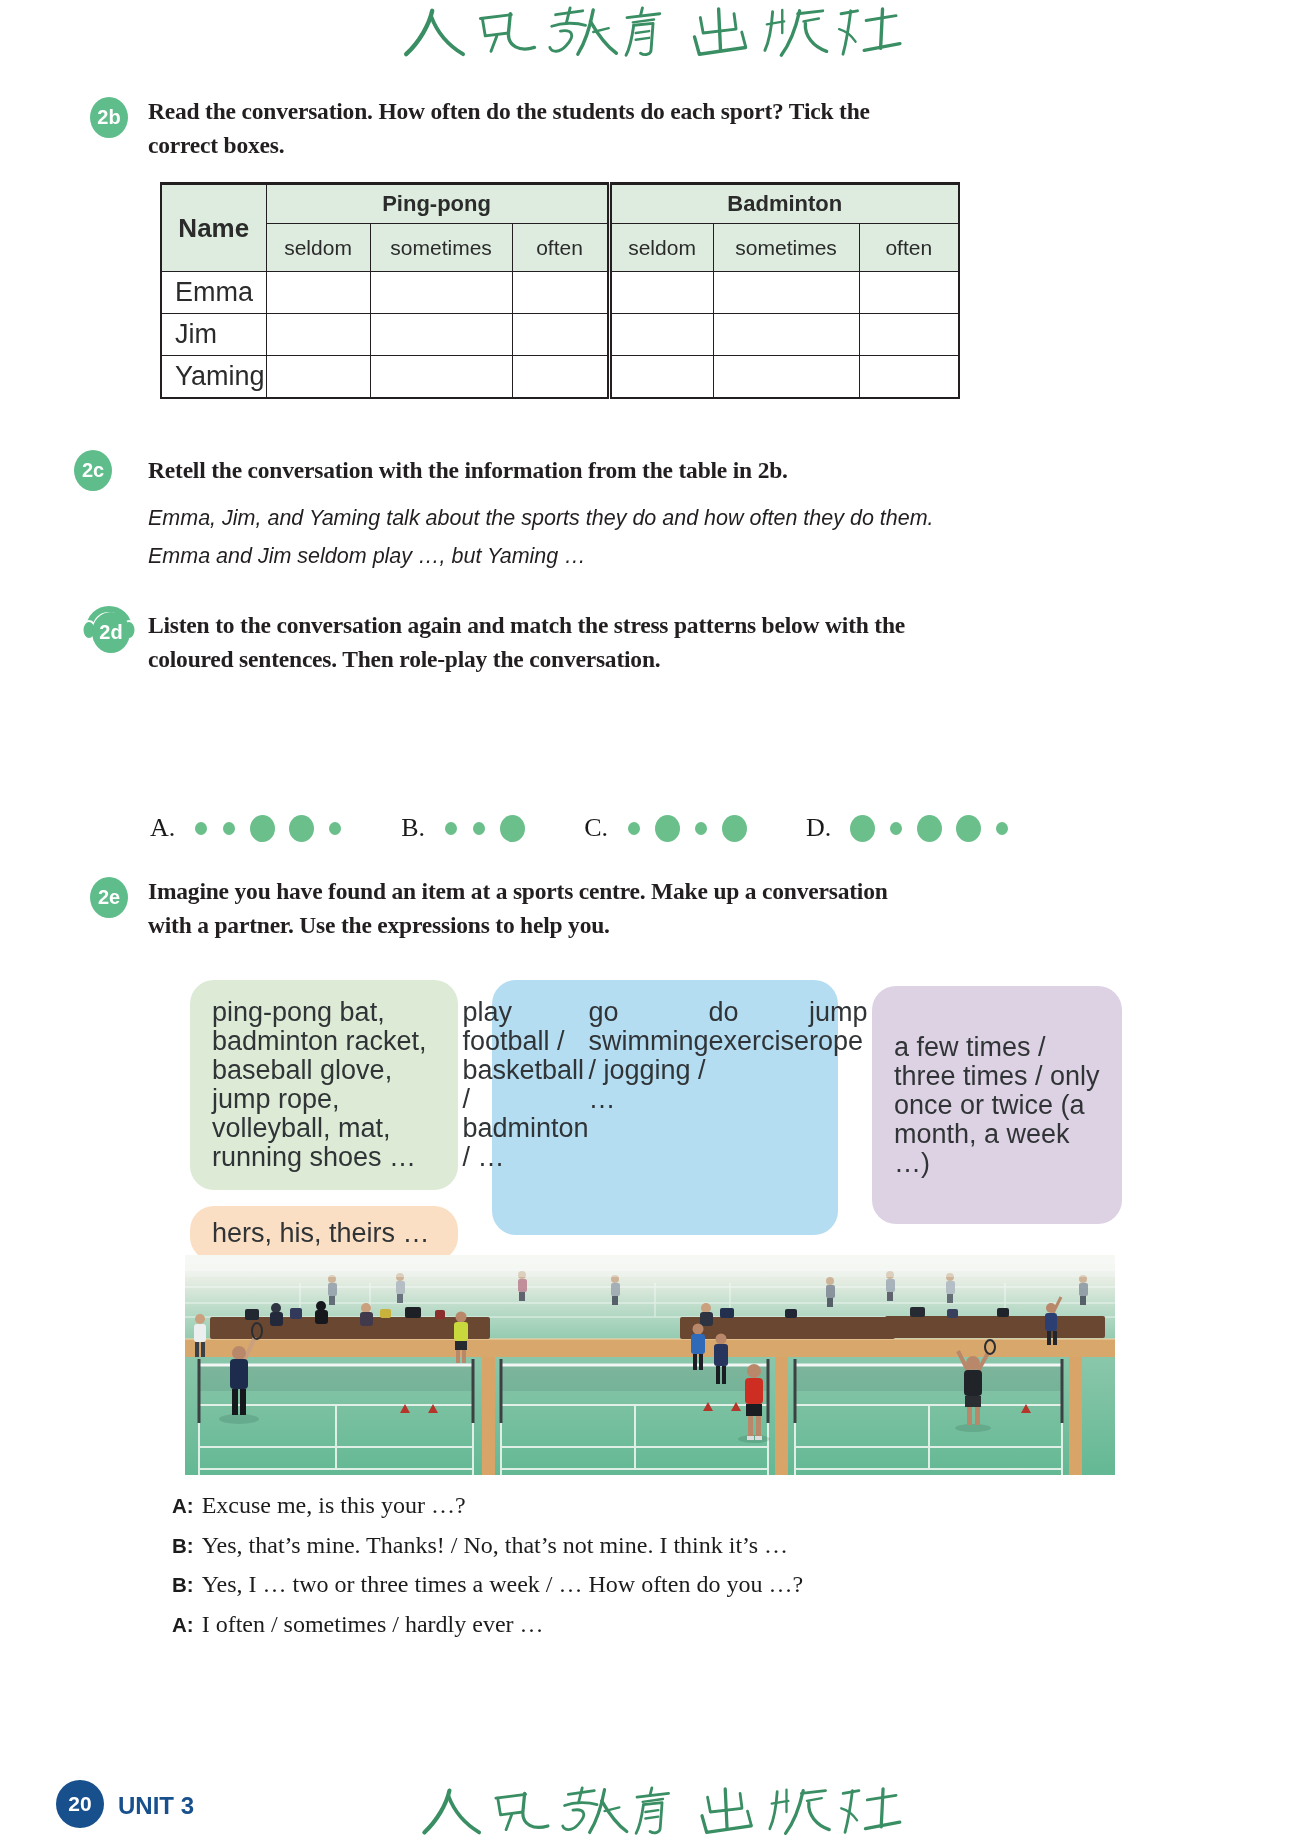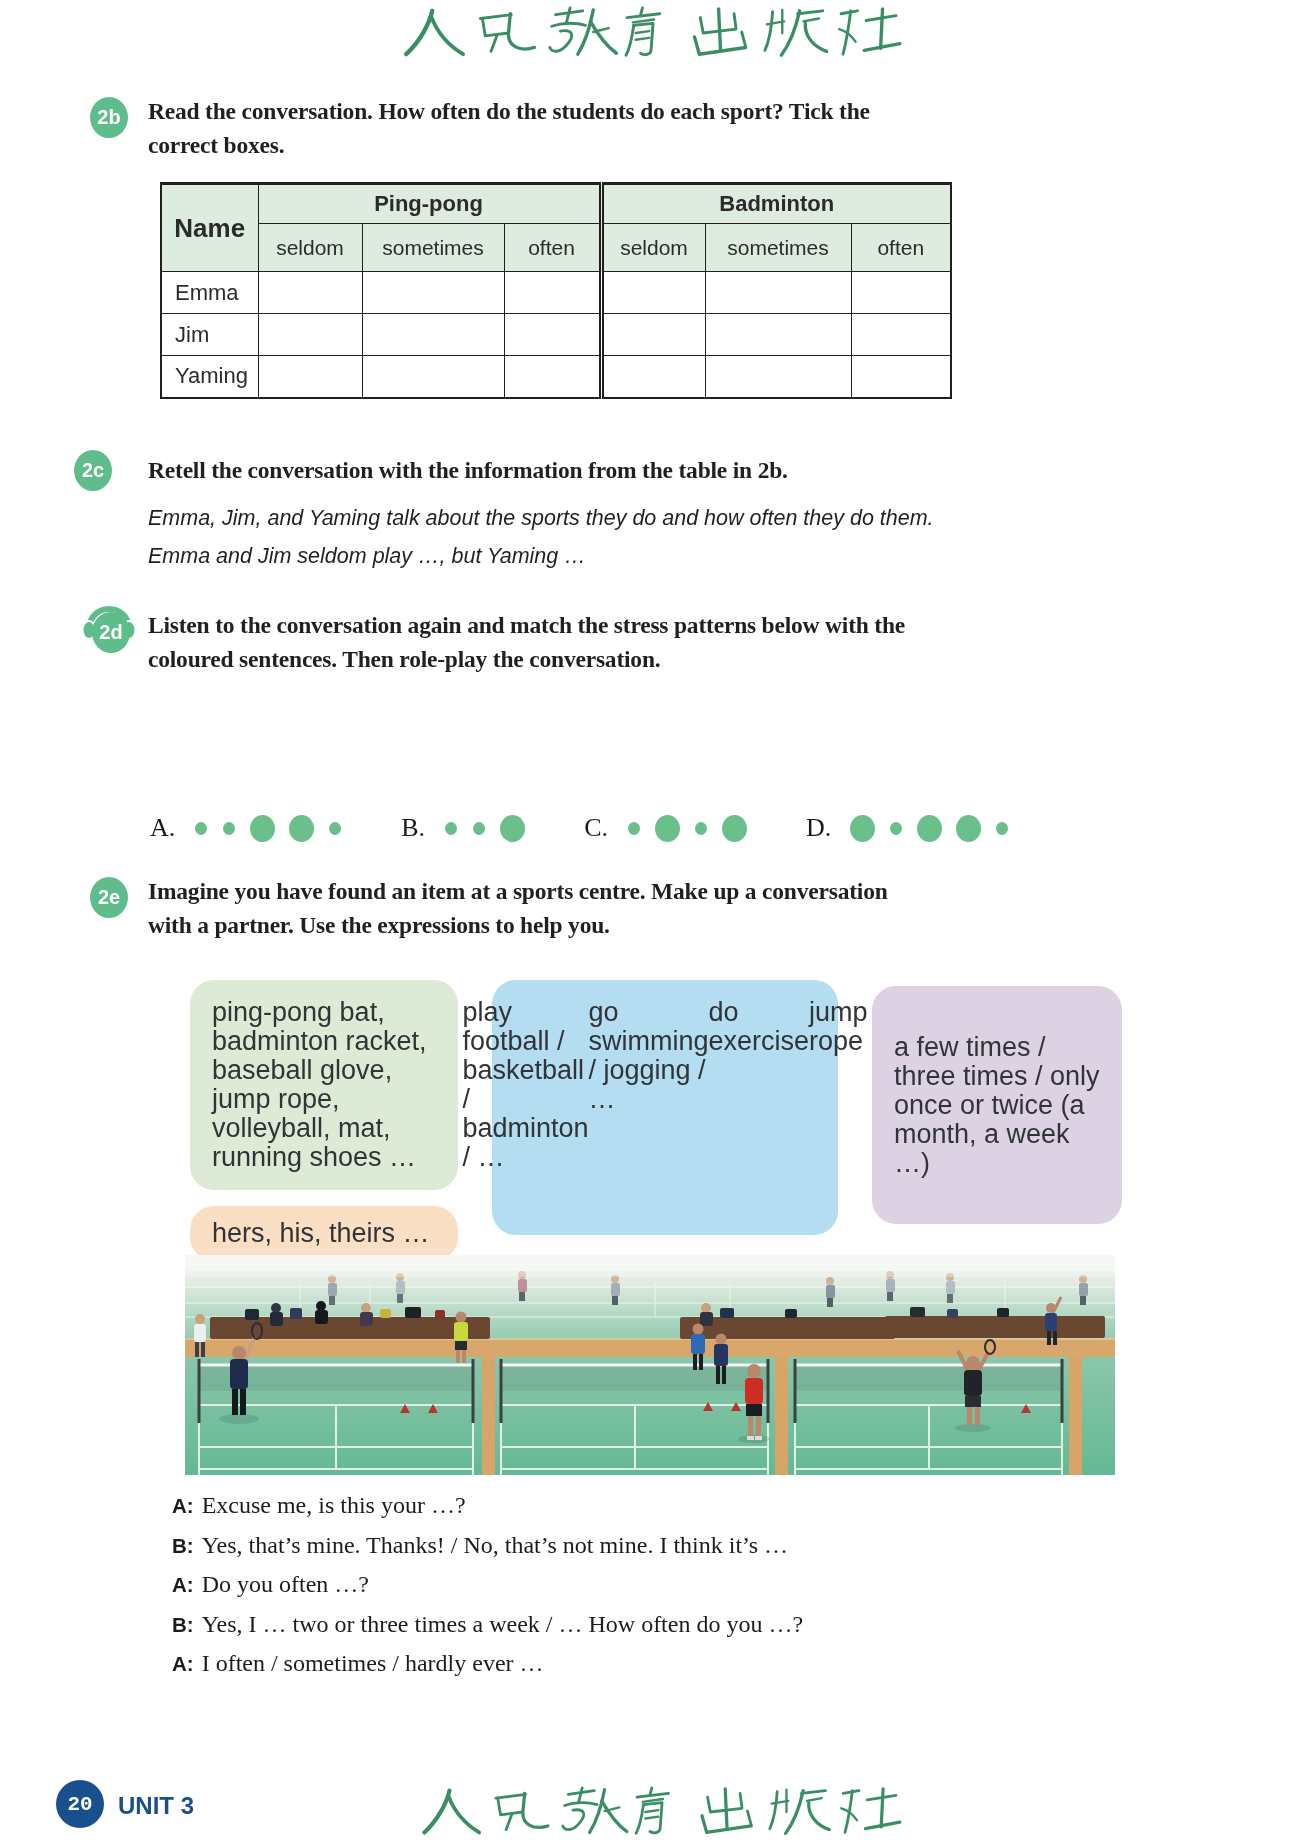--- a/index.html
+++ b/index.html
@@ -43,21 +43,21 @@
   
   .sport-table{position:absolute;left:160px;top:182px;border-collapse:collapse;table-layout:fixed;
                font-family:"Liberation Sans",sans-serif;color:#2b2b2b;
                border:2px solid var(--ink);border-top-width:3px;}
   .sport-table th,.sport-table td{border:1.5px solid var(--ink);}
   .sport-table thead th{background:var(--table-header-green);}
   .sport-table .grp th{height:36px;font-size:22px;font-weight:700;}
   .sport-table .sub th{height:45px;font-size:21px;font-weight:400;}
   .sport-table th.namecell{font-size:26px;font-weight:700;}
   .sport-table tbody tr{height:42px;}
-  .sport-table td.name{text-align:left;padding-left:13px;font-size:22px;background:#fff;}
+  .sport-table td.name{text-align:left;padding-left:13px;font-size:27px;background:#fff;}
   .sport-table td.tick{background:#fff;}
   .dbl{border-left:5px double var(--ink) !important;}
 
   
   .example{position:absolute;left:148px;top:500px;font-family:"Liberation Sans",sans-serif;
            font-style:italic;font-size:21.5px;line-height:37.5px;color:var(--ink);}
 
   
   .patterns{position:absolute;left:150px;top:808px;height:40px;display:flex;align-items:center;}
   .pattern{display:flex;align-items:center;margin-right:52px;}
@@ -79,21 +79,21 @@
   
   .photo{position:absolute;left:185px;top:1255px;width:930px;height:220px;}
 
   
   .conv{position:absolute;left:172px;top:1486px;}
   .conv-line{font-size:24px;line-height:38.5px;color:#1c1c1c;}
   .conv-line .sp{font-family:"Liberation Sans",sans-serif;font-weight:700;font-size:20.5px;margin-right:8px;}
 
   
   .page-num{position:absolute;left:56px;top:1780px;width:48px;height:48px;border-radius:50%;
-            background:var(--footer-blue);color:#fff;font-family:Liberation Mono, monospace;
+            background:var(--footer-blue);color:#fff;font-family:Liberation Sans, sans-serif;
             font-weight:700;font-size:21px;display:flex;align-items:center;justify-content:center;}
   .unit{position:absolute;left:118px;top:1792px;color:var(--footer-blue);
         font-family:"Liberation Sans",sans-serif;font-weight:700;font-size:24px;}
 </style>
 </head>
 <body>
 
 <svg width="0" height="0" style="position:absolute" aria-hidden="true">
   <defs>
     <g id="calli-sym" fill="none" stroke="currentColor" stroke-linecap="round" stroke-linejoin="round">
@@ -501,21 +501,20 @@
         <rect x="15" y="54" width="5" height="18" fill="#b9886a"></rect>
     </g>
 
     <rect x="0" y="0" width="930" height="16" fill="#f6f8f5" opacity="0.85"></rect>
     <rect x="0" y="14" width="930" height="8" fill="#f6f8f5" opacity="0.4"></rect>
   </svg>
 
   <div class="conv">
       <div class="conv-line"><span class="sp">A:</span><span class="tx">Excuse me, is this your …?</span></div>
       <div class="conv-line"><span class="sp">B:</span><span class="tx">Yes, that’s mine. Thanks! / No, that’s not mine. I think it’s …</span></div>
-      <div class="conv-line"><span class="sp">A:</span><span class="tx">Do you often …?</span></div>
       <div class="conv-line"><span class="sp">B:</span><span class="tx">Yes, I … two or three times a week / … How often do you …?</span></div>
       <div class="conv-line"><span class="sp">A:</span><span class="tx">I often / sometimes / hardly ever …</span></div>
     </div>
 
   <div class="page-num">20</div>
   <div class="unit">UNIT 3</div>
   <svg class="calli logo-bottom" viewBox="0 0 520 56" aria-label="人民教育出版社">
     <use href="#calli-sym"></use>
   </svg>
 

